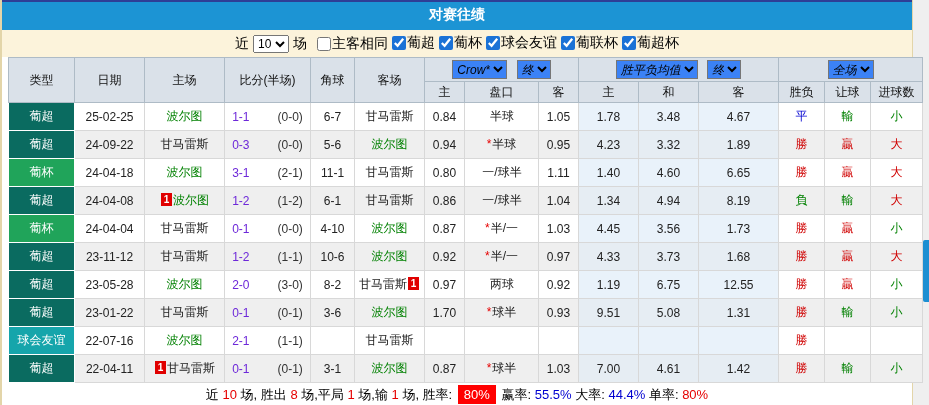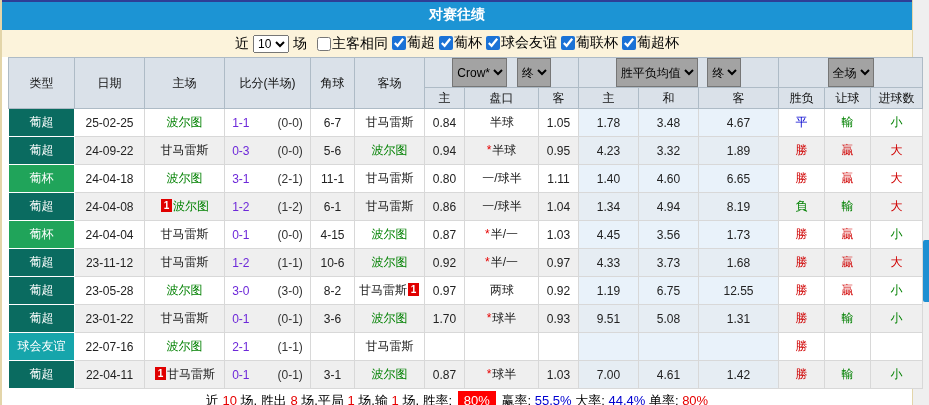--- a/index.html
+++ b/index.html
@@ -14,21 +14,21 @@
     display: flex; align-items: center; justify-content: center; font-size: 14px; color: #000; }
   .filter-bar select { margin: 0 4px; font-size: 12px; }
   .filter-bar label { display: inline-flex; align-items: center; margin-left: 6px; cursor: pointer; }
   .filter-bar input[type=checkbox] { width: 14px; height: 14px; accent-color: #1B72D6; margin-right: 1px; }
   .lg-check { margin-left: 4px !important; }
   table { width: 903px; margin-left: 6px; border-collapse: collapse; table-layout: fixed; }
   thead th { background: #DAE1E9; border: 1px solid #AEBBC6; font-weight: normal;
     font-size: 12px; color: #111; }
   thead tr.h1 th { height: 24px; }
   thead tr.h2 th { height: 21px; }
-  thead select { font-size: 12px; height: 29px; margin: 0 3px; background: #a3a3a3; }
+  thead select { font-size: 12px; height: 19px; margin: 0 3px; background: #3b82f6; font-style: italic; }
   tbody td { border: 1px solid #D8D8D8; height: 28px; text-align: center;
     font-size: 12px; color: #222; }
   tbody tr.even td { background: #EFEFEF; }
   tbody tr.odd  td { background: #FFFFFF; }
   tbody td.avg { background: #E9F2FA !important; }
   tbody tr.even td.avg { background: #E6EDF3 !important; }
   td.lg { color: #FFFFFF; border: 1px solid #FFFFFF !important; }
   .lg-puchao  { background: #0A6B60 !important; }
   .lg-pubei   { background: #20A45A !important; }
   .lg-friendly{ background: #16A5AB !important; }
@@ -254,21 +254,21 @@
   </tr>
           <tr class="odd">
     <td class="lg lg-pubei">葡杯</td>
     <td>24-04-04</td>
     <td>
       <span class="home-name team-black">甘马雷斯</span>
     </td>
     <td>
       <span class="score">0-1</span><span class="half">(0-0)</span>
     </td>
-    <td>4-15</td>
+    <td>4-10</td>
     <td>
       <span class="away-name team-green">波尔图</span>
     </td>
     <td>0.87</td>
     <td>
       <span class="star">*</span><span>半/一</span>
     </td>
     <td>1.03</td>
     <td class="avg">4.45</td>
     <td class="avg">3.56</td>
@@ -302,21 +302,21 @@
     <td class="c-red">贏</td>
     <td class="c-red">大</td>
   </tr>
           <tr class="odd">
     <td class="lg lg-puchao">葡超</td>
     <td>23-05-28</td>
     <td>
       <span class="home-name team-green">波尔图</span>
     </td>
     <td>
-      <span class="score">3-0</span><span class="half">(3-0)</span>
+      <span class="score">2-0</span><span class="half">(3-0)</span>
     </td>
     <td>8-2</td>
     <td>
       <span class="away-name team-black">甘马雷斯</span><span class="card">1</span>
     </td>
     <td>0.97</td>
     <td>
       <span class="star"></span><span>两球</span>
     </td>
     <td>0.92</td>

